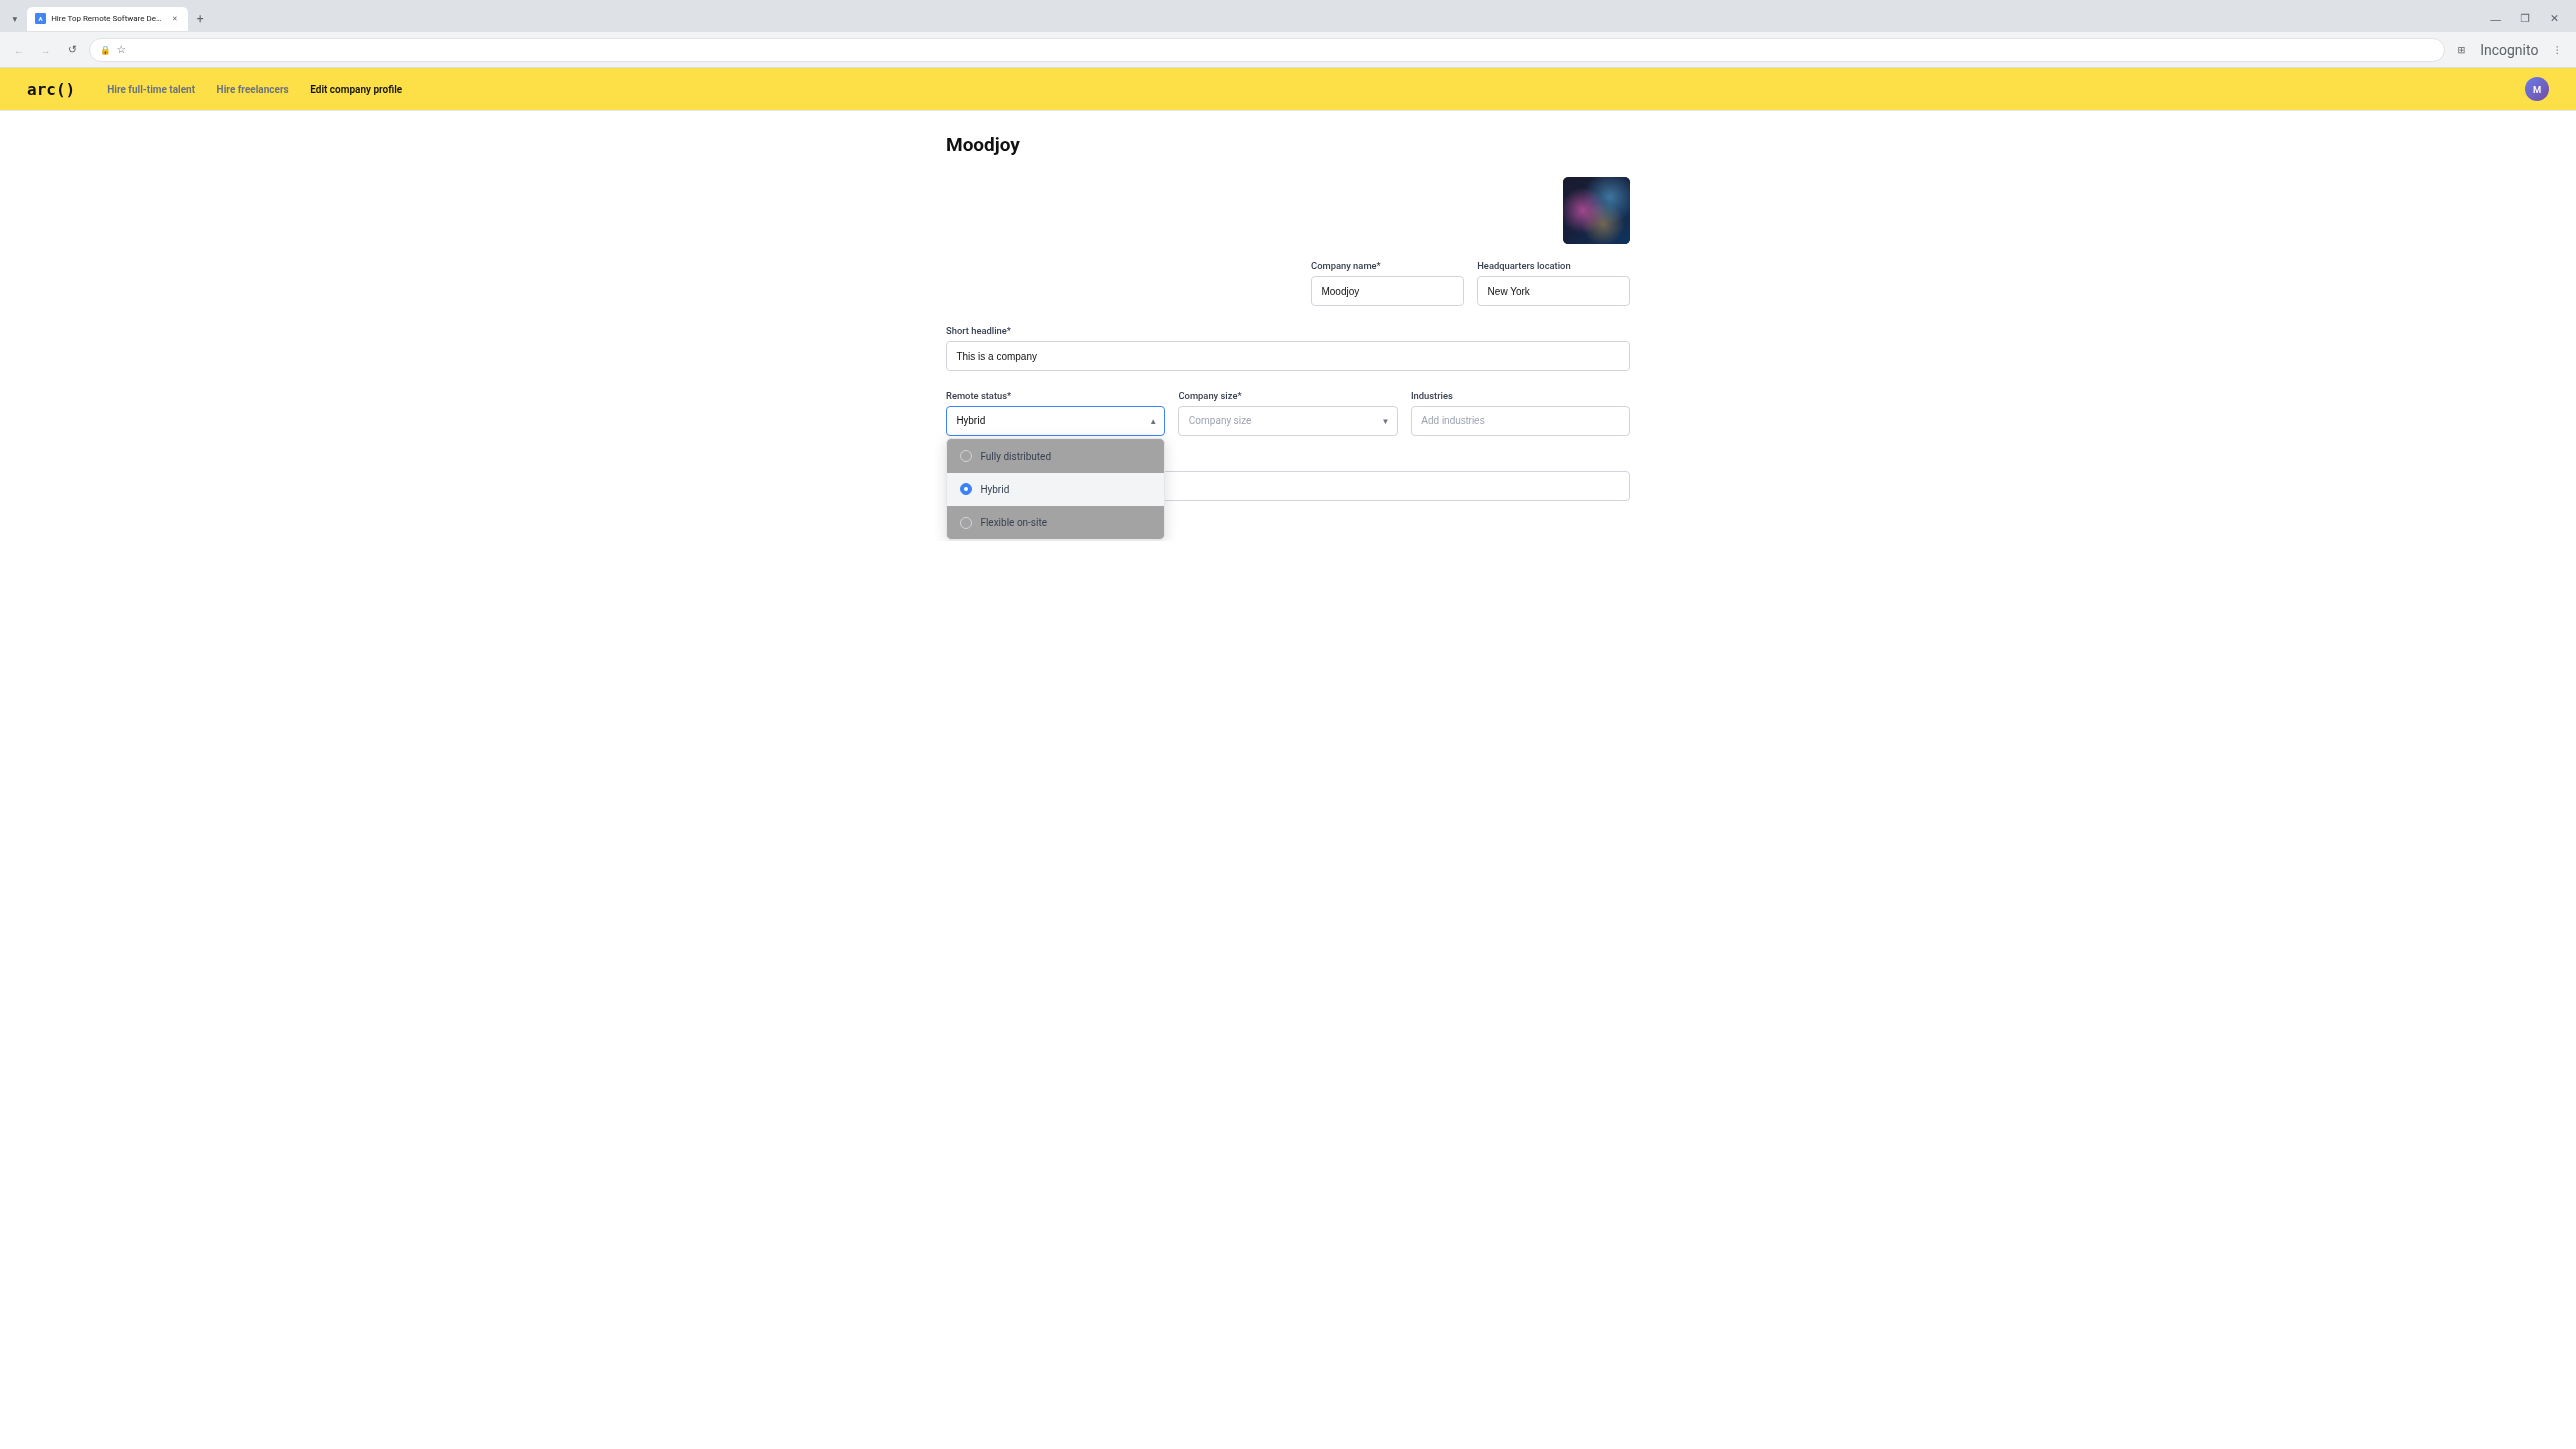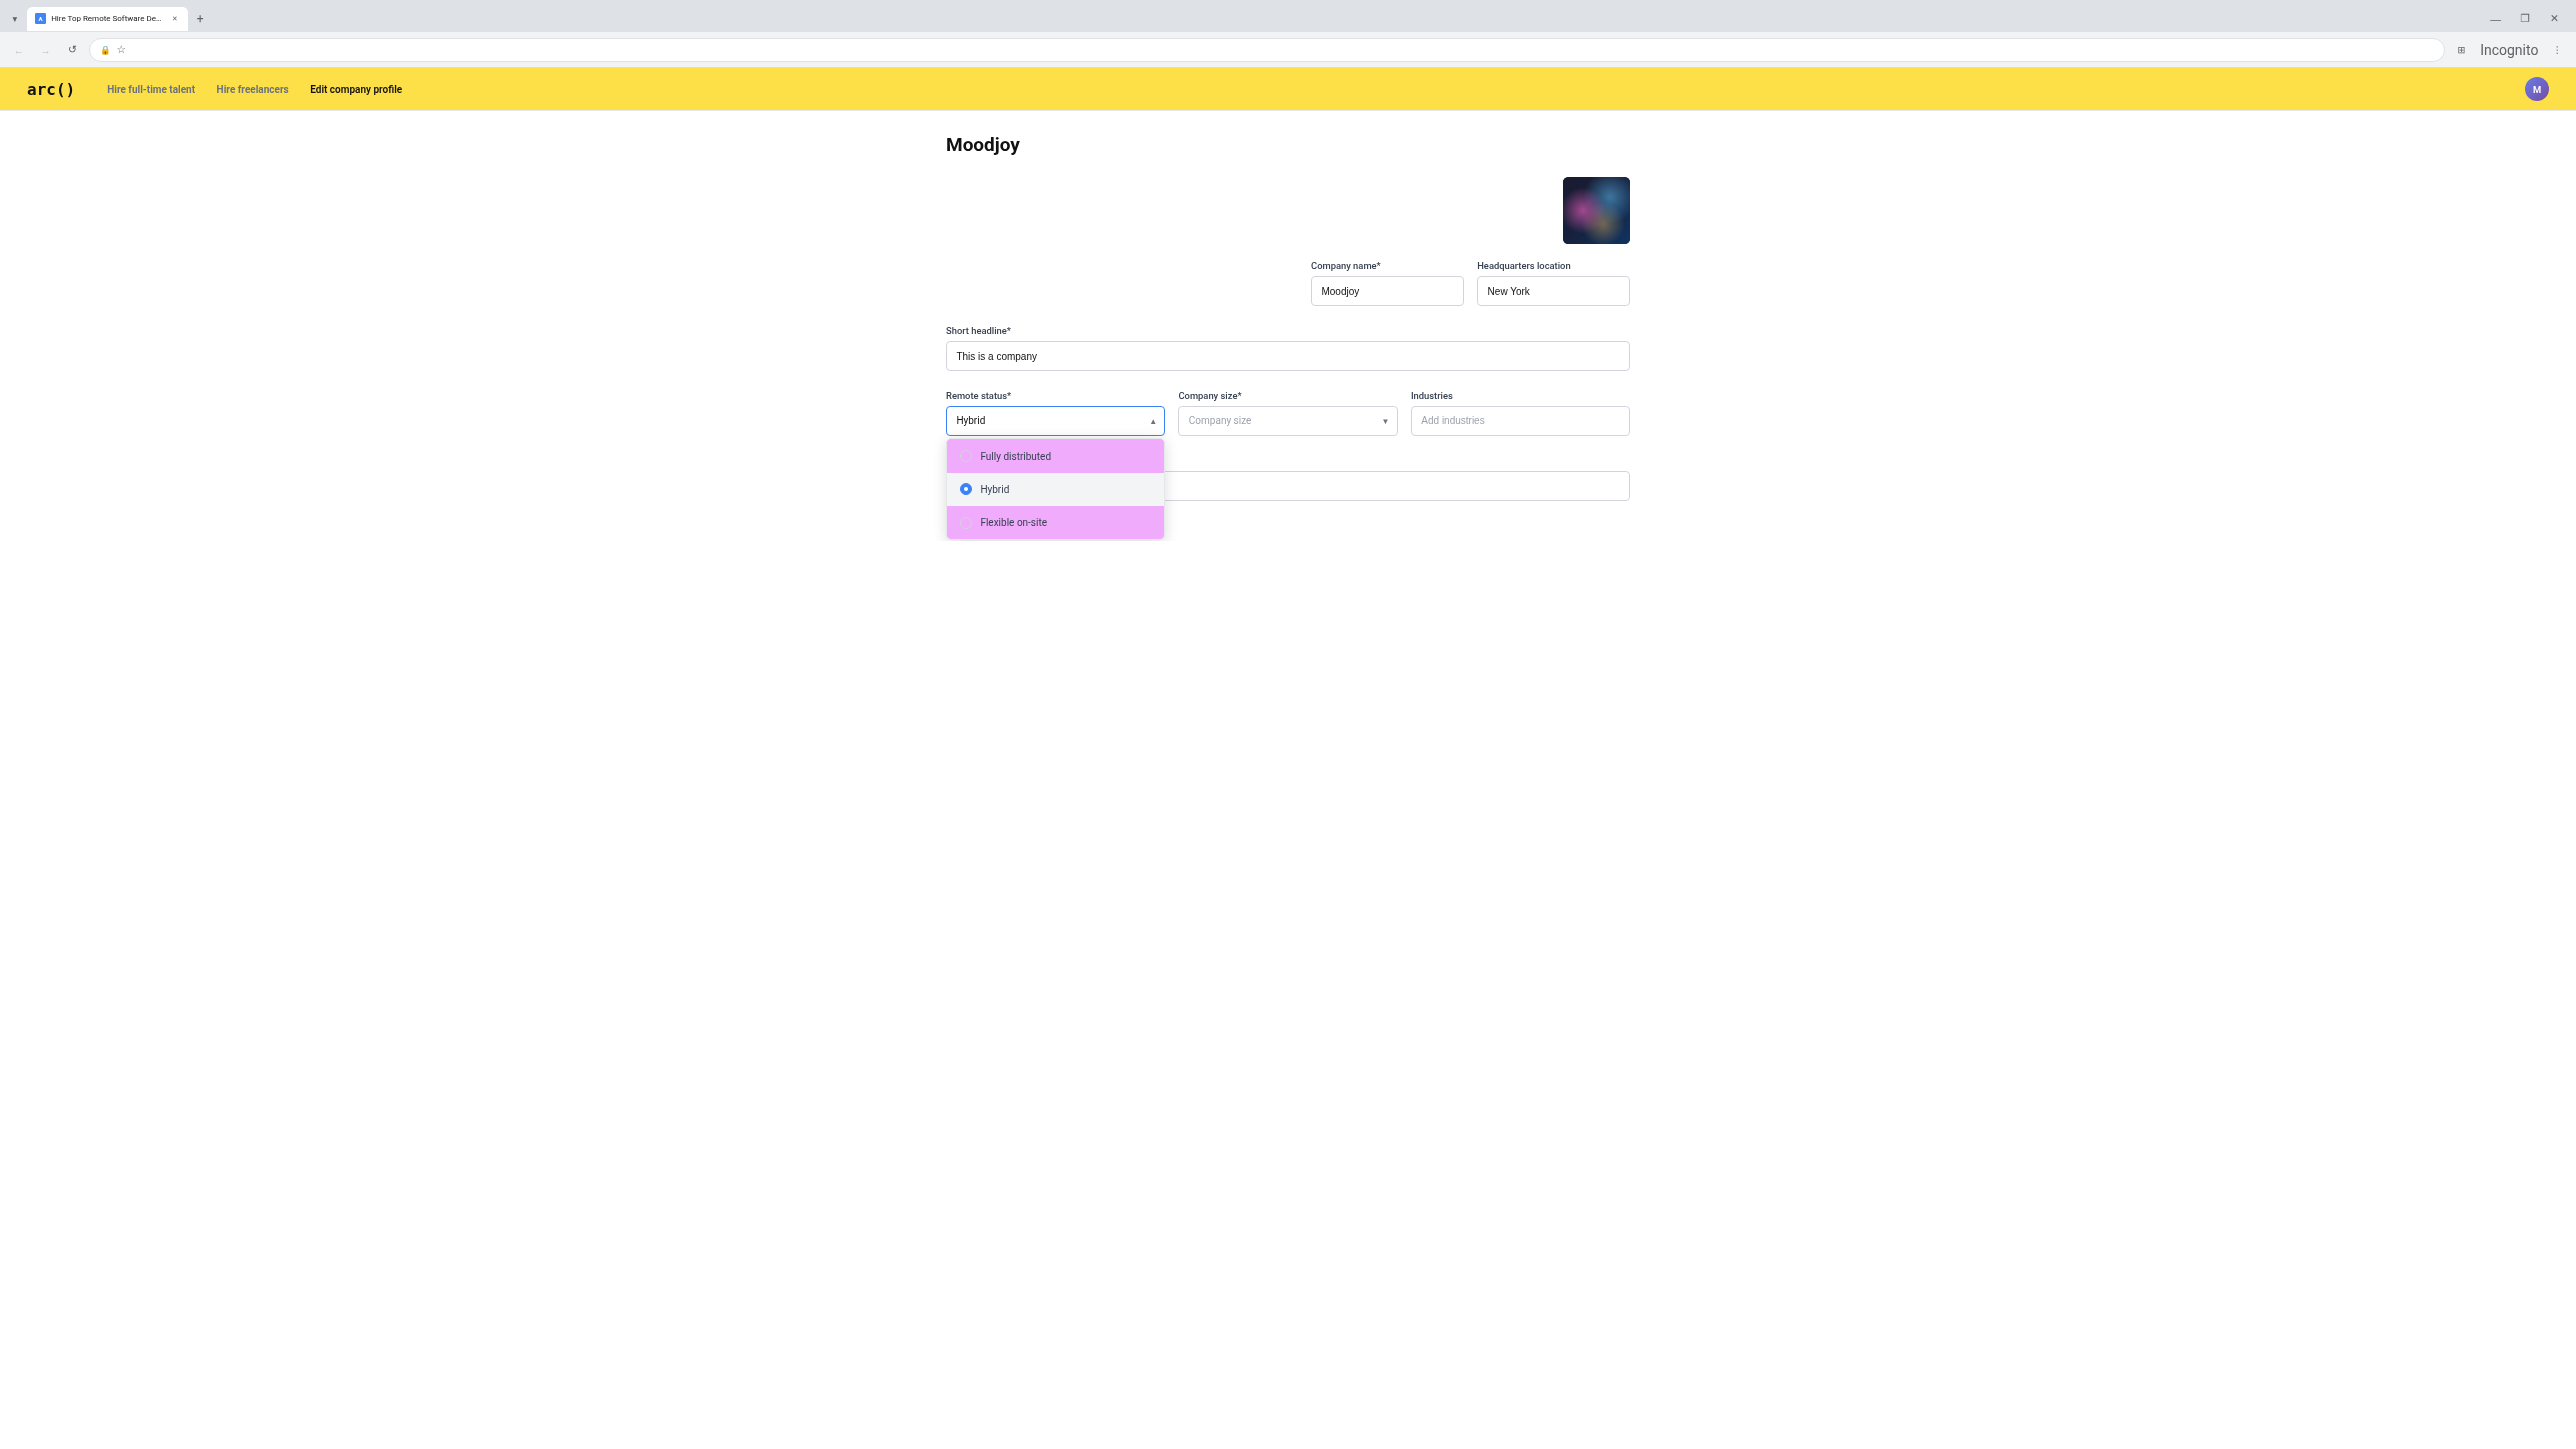--- a/index.html
+++ b/index.html
@@ -378,21 +378,21 @@
       display: flex;
       align-items: center;
     }
 
     
     .dropdown-menu {
       position: absolute;
       top: calc(100% + 2.7px);
       left: 0;
       right: 0;
-      background: #f0abfc;
+      background: #a3a3a3;
       border-radius: 5.4px;
       box-shadow: 0 2.7px 13.4px rgba(0,0,0,0.15);
       z-index: 100;
       overflow: hidden;
       border: 0.7px solid #e5e7eb;
     }
 
     .dropdown-item {
       padding: 10.7px 13.4px;
       font-size: 10px;

